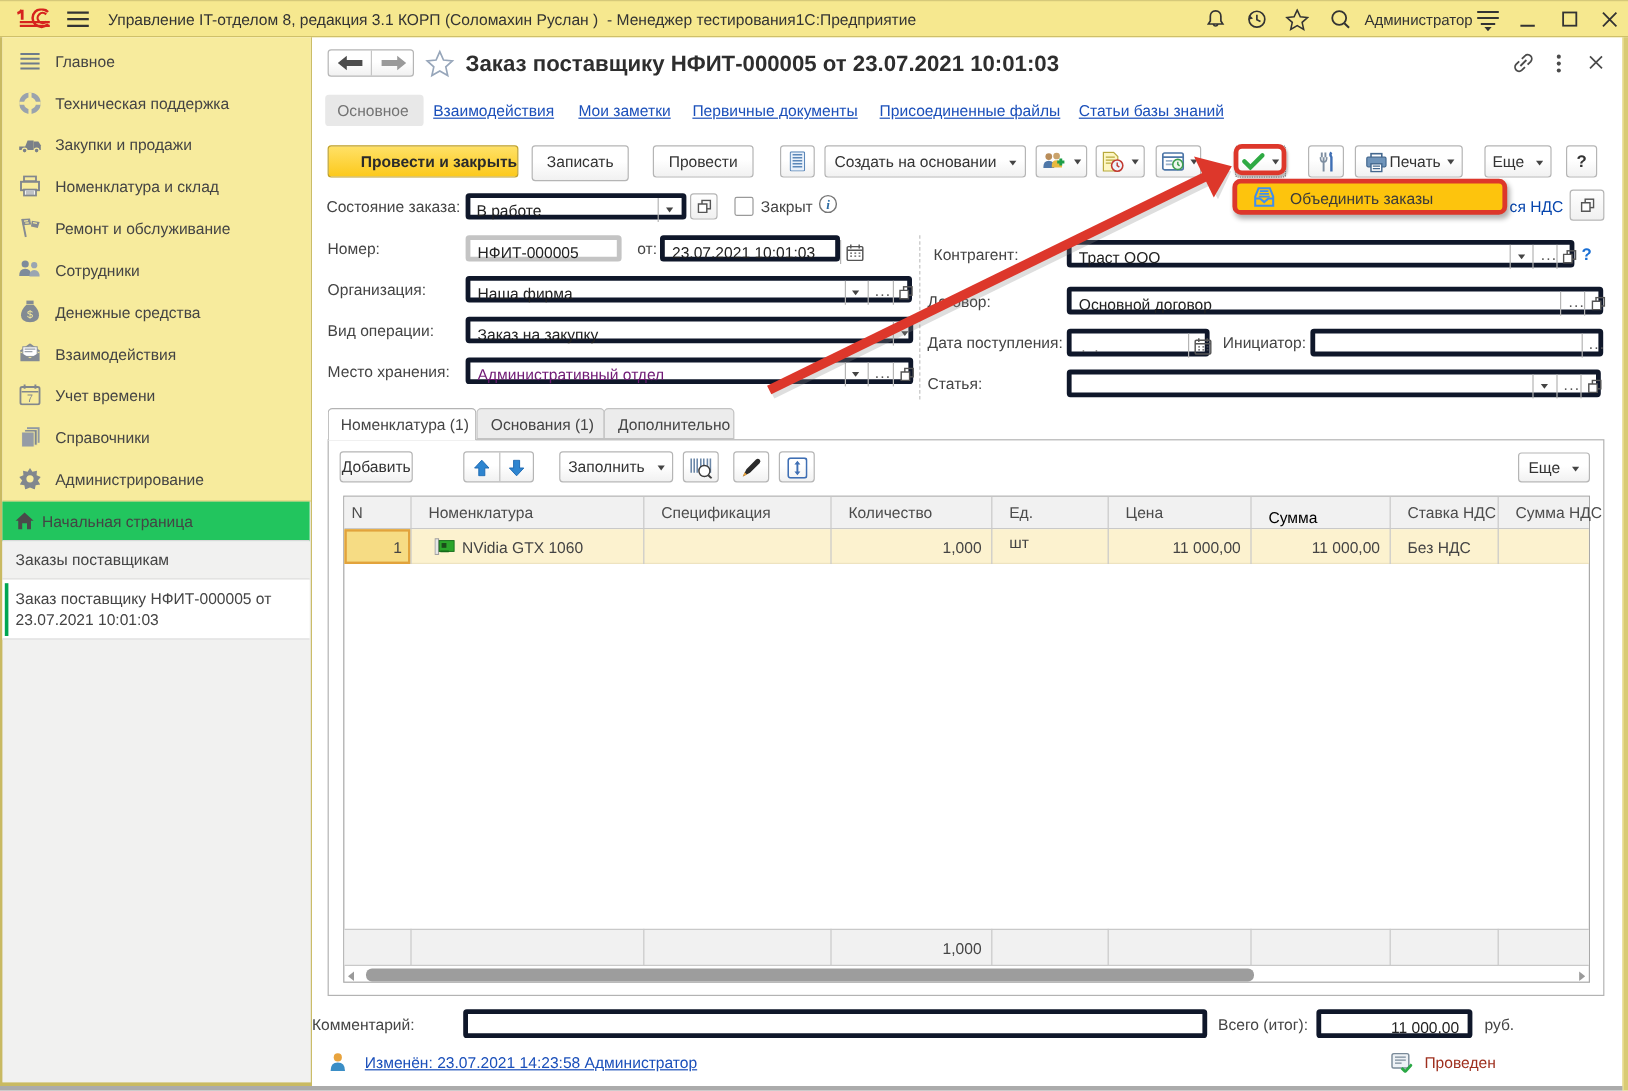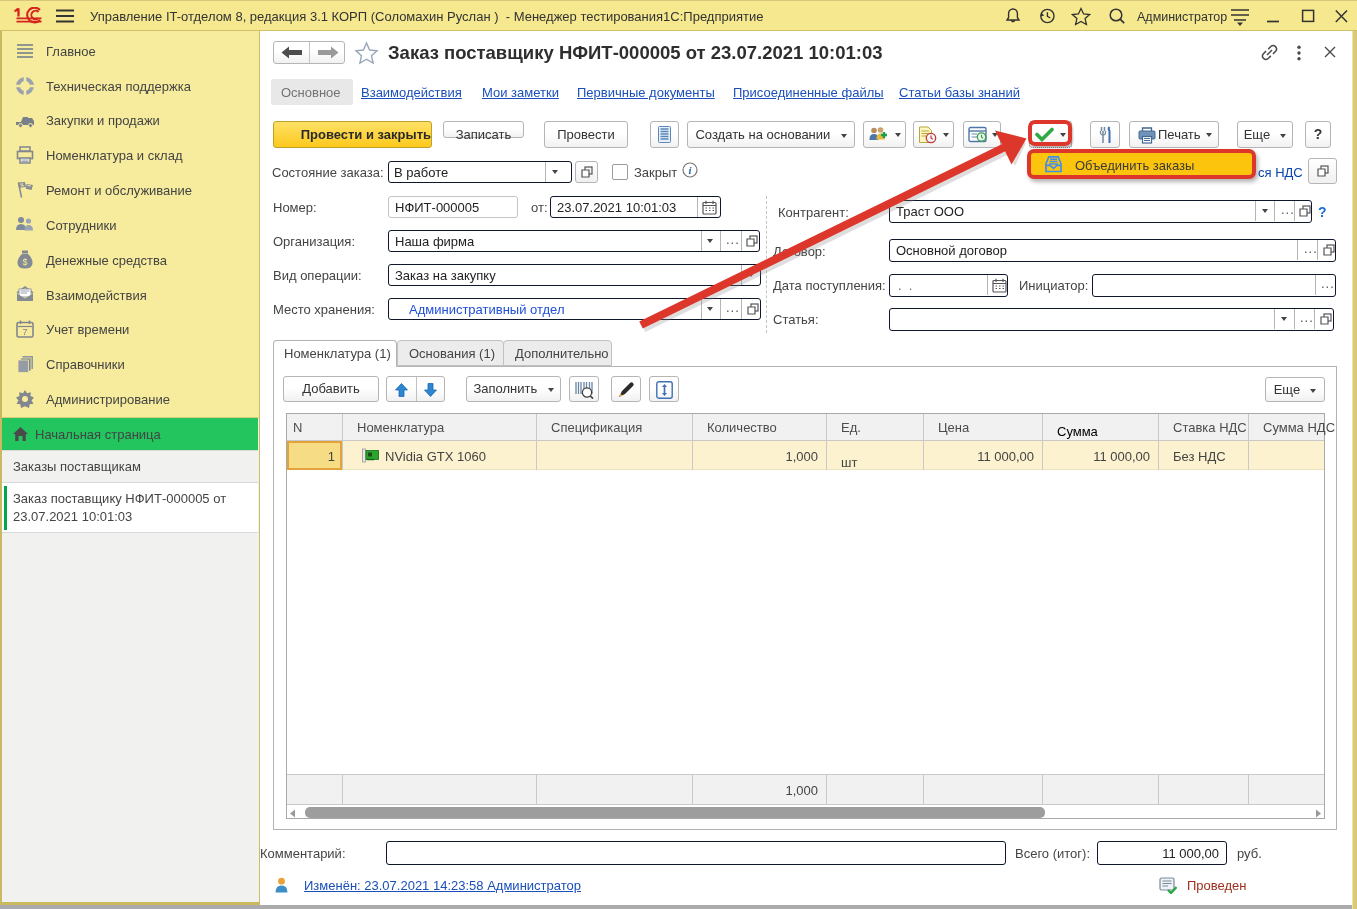--- a/index.html
+++ b/index.html
@@ -7,21 +7,21 @@
   body { font-family:"Liberation Sans", sans-serif; font-size:13px; color:#333; background:#fff; position:relative; }
   .abs { position:absolute; }
   
   #titlebar { left:0; top:0; width:1357px; height:31px; background:#f6e88f; border-bottom:1px solid #cfc06a; border-top:1px solid #d6c97a; }
   #sidebar { left:0; top:31px; width:260px; height:872px; background:#f1f1f0; border-left:2px solid #c9ba62; border-right:1px solid #cbbd68; }
   #sidebar-yellow { left:0; top:0; width:257px; height:387px; background:#f7eb9d; border-bottom:1px solid #d9cd7d; }
   #rightstrip { left:1352px; top:31px; width:5px; height:878px; background:#d9cb74; border-left:1px solid #eee4a0; }
   #bottomstrip { left:0; top:905px; width:1352px; height:4px; background:#ababab; }
   
   .btn { position:absolute; background:linear-gradient(#ffffff,#ffffff 45%,#f1f1f1); border:1px solid #b5b5b5; border-radius:3px; text-align:center; color:#333; }
-  .input { position:absolute; background:#fff; border:1px solid #0f172a; border-radius:3px; }
+  .input { position:absolute; background:#fff; border:4px solid #0f172a; border-radius:3px; }
   .lbl { position:absolute; color:#444; white-space:nowrap; }
   .link { color:#1a4fba; text-decoration:underline; white-space:nowrap; position:absolute; }
   .ibtn { position:absolute; background:linear-gradient(#ffffff,#f0f0f0); border:1px solid #b5b5b5; border-radius:3px; }
   .dd { position:absolute; width:0; height:0; border-left:3.5px solid transparent; border-right:3.5px solid transparent; border-top:4.5px solid #444; }
   .ddi { display:inline-block; width:0; height:0; border-left:3.5px solid transparent; border-right:3.5px solid transparent; border-top:4.5px solid #444; vertical-align:middle; margin-left:3px; }
 </style>
 </head>
 <body>
   <div id="titlebar" class="abs"></div>
   <div id="sidebar" class="abs">
@@ -199,21 +199,21 @@
 
     <div class="abs" style="left:271px;top:79px;width:82px;height:26px;background:#e8e8e8;border-radius:3px"></div>
     <div class="lbl" style="left:281px;top:85px;color:#737373">Основное</div>
     <div class="link" style="left:361px;top:85px">Взаимодействия</div>
     <div class="link" style="left:482px;top:85px">Мои заметки</div>
     <div class="link" style="left:577px;top:85px">Первичные документы</div>
     <div class="link" style="left:733px;top:85px">Присоединенные файлы</div>
     <div class="link" style="left:899px;top:85px">Статьи базы знаний</div>
 
     <div class="abs" style="left:273px;top:121px;width:159px;height:27px;background:linear-gradient(#ffe167,#fcc91c);border:1px solid #bfa028;border-radius:3px;text-align:right;font-weight:bold;color:#2a2a2a;line-height:25px">Провести и закрыть</div>
-    <div class="btn" style="left:443px;top:121px;width:81px;height:17px;line-height:25px">Записать</div>
+    <div class="btn" style="left:443px;top:121px;width:81px;height:30px;line-height:25px">Записать</div>
     <div class="btn" style="left:544px;top:121px;width:84px;height:27px;line-height:25px">Провести</div>
     <div class="btn" style="left:650px;top:121px;width:29px;height:27px">
       <svg style="margin-top:4px" width="13" height="17" viewBox="0 0 13 17">
         <rect x="0.5" y="0.5" width="12" height="16" rx="1" fill="#e8f0fa" stroke="#5b87b8"></rect>
         <path d="M2.5 3 H10.5 M2.5 5.5 H10.5 M2.5 8 H10.5 M2.5 10.5 H10.5 M2.5 13 H10.5" stroke="#5b87b8" stroke-width="1.3"></path>
       </svg>
     </div>
     <div class="btn" style="left:687px;top:121px;width:168px;height:27px;line-height:25px">Создать на основании&nbsp;&nbsp;<i class="ddi"></i></div>
     <div class="btn" style="left:863px;top:121px;width:43px;height:27px">
       <svg style="position:absolute;left:4px;top:4px" width="20" height="18" viewBox="0 0 20 18">
@@ -288,21 +288,21 @@
     <div class="lbl" style="left:634px;top:165px">Закрыт</div>
     <svg class="abs" style="left:682px;top:162px" width="16" height="16" viewBox="0 0 16 16">
       <circle cx="8" cy="8" r="7" fill="none" stroke="#777" stroke-width="1.2"></circle>
       <text x="8" y="12" font-size="11" font-style="italic" font-family="Liberation Serif" fill="#2e6da4" text-anchor="middle" font-weight="bold">i</text>
     </svg>
     <div class="lbl" style="left:273px;top:200px">Номер:</div>
     <div class="input" style="left:388px;top:196px;width:130px;height:22px;border-color:#c4c4c4">
       <span style="position:absolute;left:6px;top:3px;color:#222">НФИТ-000005</span>
     </div>
     <div class="lbl" style="left:531px;top:200px">от:</div>
-    <div class="input" style="left:550px;top:196px;width:171px;height:22px">
+    <div class="input" style="left:550px;top:196px;width:150px;height:22px">
       <span style="position:absolute;left:6px;top:3px;color:#222">23.07.2021 10:01:03</span>
       <div class="abs" style="left:146px;top:0;width:1px;height:20px;background:#b5b5b5"></div>
       <svg style="position:absolute;left:151px;top:3px" width="15" height="15" viewBox="0 0 15 15">
         <rect x="1" y="2.5" width="13" height="11.5" rx="1" fill="none" stroke="#555" stroke-width="1.2"></rect>
         <path d="M4 0.8 V4 M11 0.8 V4 M1 5.5 H14" stroke="#555" stroke-width="1.2"></path>
         <path d="M3.5 8 H5 M7 8 H8.5 M10.5 8 H12 M3.5 10.5 H5 M7 10.5 H8.5 M10.5 10.5 H12" stroke="#555" stroke-width="1.1"></path>
       </svg>
     </div>
     <div class="lbl" style="left:273px;top:234px">Организация:</div>
     <div class="input" style="left:388px;top:230px;width:372px;height:22px">
@@ -320,21 +320,21 @@
       </svg>
     </div>
     <div class="lbl" style="left:273px;top:268px">Вид операции:</div>
     <div class="input" style="left:388px;top:264px;width:373px;height:22px">
       <span style="position:absolute;left:6px;top:3px;color:#222">Заказ на закупку</span>
       <div class="abs" style="left:352px;top:0;width:1px;height:20px;background:#b5b5b5"></div>
       <i class="dd" style="left:359px;top:8px"></i>
     </div>
     <div class="lbl" style="left:273px;top:302px">Место хранения:</div>
     <div class="input" style="left:388px;top:298px;width:373px;height:22px">
-      <span style="position:absolute;left:20px;top:3px;color:#1d4ed8">Административный отдел</span>
+      <span style="position:absolute;left:6px;top:3px;color:#701a75">Административный отдел</span>
       <div class="abs" style="left:312px;top:0;width:1px;height:20px;background:#b5b5b5"></div>
       <i class="dd" style="left:318px;top:8px"></i>
       <div class="abs" style="left:331px;top:0;width:1px;height:20px;background:#b5b5b5"></div>
       <span style="position:absolute;left:337px;top:1px;color:#555;letter-spacing:1px">...</span>
       <div class="abs" style="left:352px;top:0;width:1px;height:20px;background:#b5b5b5"></div>
       <svg style="position:absolute;left:358px;top:4px" width="12" height="12" viewBox="0 0 12 12">
         <g fill="none" stroke="#555" stroke-width="1.2">
           <rect x="4" y="1" width="7" height="7"></rect>
           <path d="M1 4 H8 V11 H1 Z" fill="#fff"></path>
         </g>
@@ -416,21 +416,21 @@
     <div class="abs" style="left:397px;top:340px;width:107px;height:26px;background:#ececec;border:1px solid #c2c2c2;border-radius:4px 4px 0 0">
       <div class="lbl" style="left:11px;top:5px">Основания (1)</div>
     </div>
     <div class="abs" style="left:503px;top:340px;width:109px;height:26px;background:#ececec;border:1px solid #c2c2c2;border-radius:4px 4px 0 0">
       <div class="lbl" style="left:11px;top:5px">Дополнительно</div>
     </div>
     <div class="abs" style="left:273px;top:340px;width:124px;height:27px;background:#fff;border:1px solid #b3b3b3;border-bottom:none;border-radius:4px 4px 0 0">
       <div class="lbl" style="left:10px;top:5px">Номенклатура (1)</div>
     </div>
 
-    <div class="btn" style="left:283px;top:376px;width:96px;height:26px;line-height:24px">Добавить</div>
+    <div class="btn" style="left:283px;top:376px;width:61px;height:26px;line-height:24px">Добавить</div>
     <div class="btn" style="left:386px;top:376px;width:59px;height:26px">
       <svg style="position:absolute;left:8px;top:6px" width="13" height="14" viewBox="0 0 13 14">
         <path d="M6.5 0.5 L12.5 7 L9 7 L9 13.5 L4 13.5 L4 7 L0.5 7 Z" fill="#2e85d0" stroke="#1d6ab3" stroke-width="0.8"></path>
       </svg>
       <div class="abs" style="left:29px;top:0;width:1px;height:24px;background:#c0c0c0"></div>
       <svg style="position:absolute;left:37px;top:6px" width="13" height="14" viewBox="0 0 13 14">
         <path d="M6.5 13.5 L12.5 7 L9 7 L9 0.5 L4 0.5 L4 7 L0.5 7 Z" fill="#2e85d0" stroke="#1d6ab3" stroke-width="0.8"></path>
       </svg>
     </div>
     <div class="btn" style="left:466px;top:376px;width:95px;height:26px;line-height:24px">Заполнить&nbsp;&nbsp;<i class="ddi"></i></div>
@@ -472,21 +472,21 @@
     <div class="abs" style="left:287px;top:441px;width:55px;height:29px;background:#f6dc84;border:2px solid #e2a33c"></div>
     <div class="lbl" style="left:287px;top:449px;width:48px;text-align:right">1</div>
     <svg class="abs" style="left:362px;top:448px" width="17" height="15" viewBox="0 0 17 15">
       <rect x="0.5" y="1" width="3" height="13" fill="#e7e7e7" stroke="#9a9a9a" stroke-width="0.8"></rect>
       <rect x="4" y="2.5" width="12.5" height="9" fill="#2ba52b" stroke="#13691a" stroke-width="0.8"></rect>
       <rect x="6" y="4.5" width="4" height="4" fill="#1a4d1a"></rect>
       <path d="M5 11.5 H12" stroke="#13691a" stroke-width="1.5"></path>
     </svg>
     <div class="lbl" style="left:385px;top:449px">NVidia GTX 1060</div>
     <div class="lbl" style="left:692px;top:449px;width:126px;text-align:right">1,000</div>
-    <div class="lbl" style="left:841px;top:455px">шт</div>
+    <div class="lbl" style="left:841px;top:445px">шт</div>
     <div class="lbl" style="left:923px;top:449px;width:111px;text-align:right">11 000,00</div>
     <div class="lbl" style="left:1042px;top:449px;width:108px;text-align:right">11 000,00</div>
     <div class="lbl" style="left:1173px;top:449px">Без НДС</div>
 
     <div class="abs" style="left:342px;top:414px;width:1px;height:56px;background:#c9c9c9"></div>
     <div class="abs" style="left:536px;top:414px;width:1px;height:56px;background:#c9c9c9"></div>
     <div class="abs" style="left:692px;top:414px;width:1px;height:56px;background:#c9c9c9"></div>
     <div class="abs" style="left:826px;top:414px;width:1px;height:56px;background:#c9c9c9"></div>
     <div class="abs" style="left:923px;top:414px;width:1px;height:56px;background:#c9c9c9"></div>
     <div class="abs" style="left:1042px;top:414px;width:1px;height:56px;background:#c9c9c9"></div>

